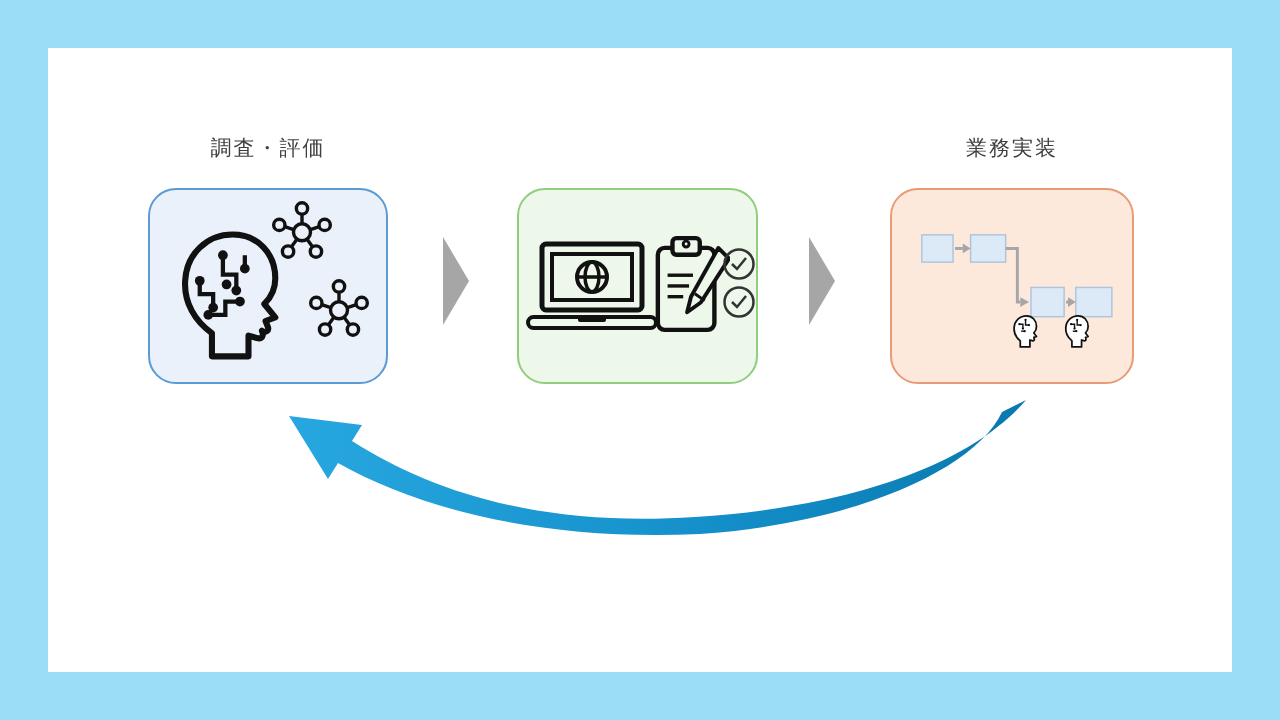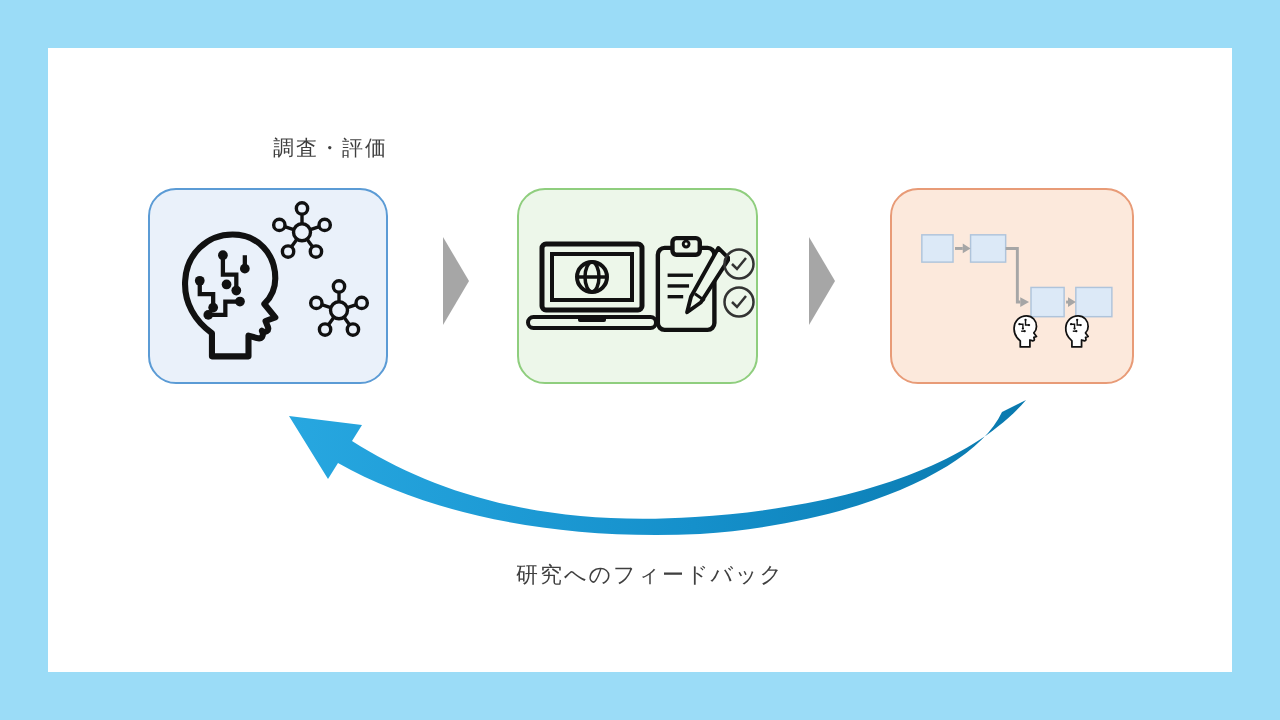--- a/index.html
+++ b/index.html
@@ -40,21 +40,22 @@
     color:#3F3F3F;
     text-align:center;
   }
 </style>
 </head>
 <body>
 
 <div class="page" style="background-color: rgb(155, 220, 247);">
   <div class="canvas" style="background-color: rgb(255, 255, 255);"></div>
 
-  <div class="stage-label" style="left:148px;width:240px;text-align:right;">調査・評価</div>
+  <div class="stage-label" style="left:148px;width:240px;">調査・評価</div>
+  <div class="stage-label" style="left:890px;width:244px;">業務実装</div>
 
   <div class="stage-box" style="left: 148px; width: 240px; background-color: rgb(234, 241, 250); border-color: rgb(91, 155, 213);">
 
     <svg class="icon" style="left:18px;top:36px;" width="122" height="134" viewBox="0 0 100 110">
       <path d="M 36,107 L 36,88 C 22,78 13,63 14,45 C 15,23 32,7 53,7 C 74,7 88,23 88,43 C 88,52 85,58 79,64 L 88,75 L 80,78 L 82,83 C 83,86 80,88 77,86 C 79,90 77,93 73,92 L 66,90 L 66,107 Z" fill="none" stroke="#111" stroke-width="5" stroke-linejoin="round"></path>
       <g fill="none" stroke="#111" stroke-width="3.5">
         <polyline points="26,45 26,56 37,56 37,67"></polyline>
         <polyline points="45,24 45,40 56,40 56,53"></polyline>
         <polyline points="63,24 63,35"></polyline>
         <polyline points="33,73 47,73 47,62 59,62"></polyline>
@@ -211,14 +212,13 @@
     </defs>
     <path d="M 1026,400
              C 970,465 850,507 695,517
              C 545,527 435,494 352,441
              L 362,425 L 289,416 L 328,479 L 338,463
              C 425,512 550,541 700,534
              C 858,523 976,468 1002,412
              Z" fill="url(#swooshGrad)"></path>
   </svg>
 
-  <div class="feedback-label">研究へのフィードバック</div>
 </div>
 
 </body></html>

